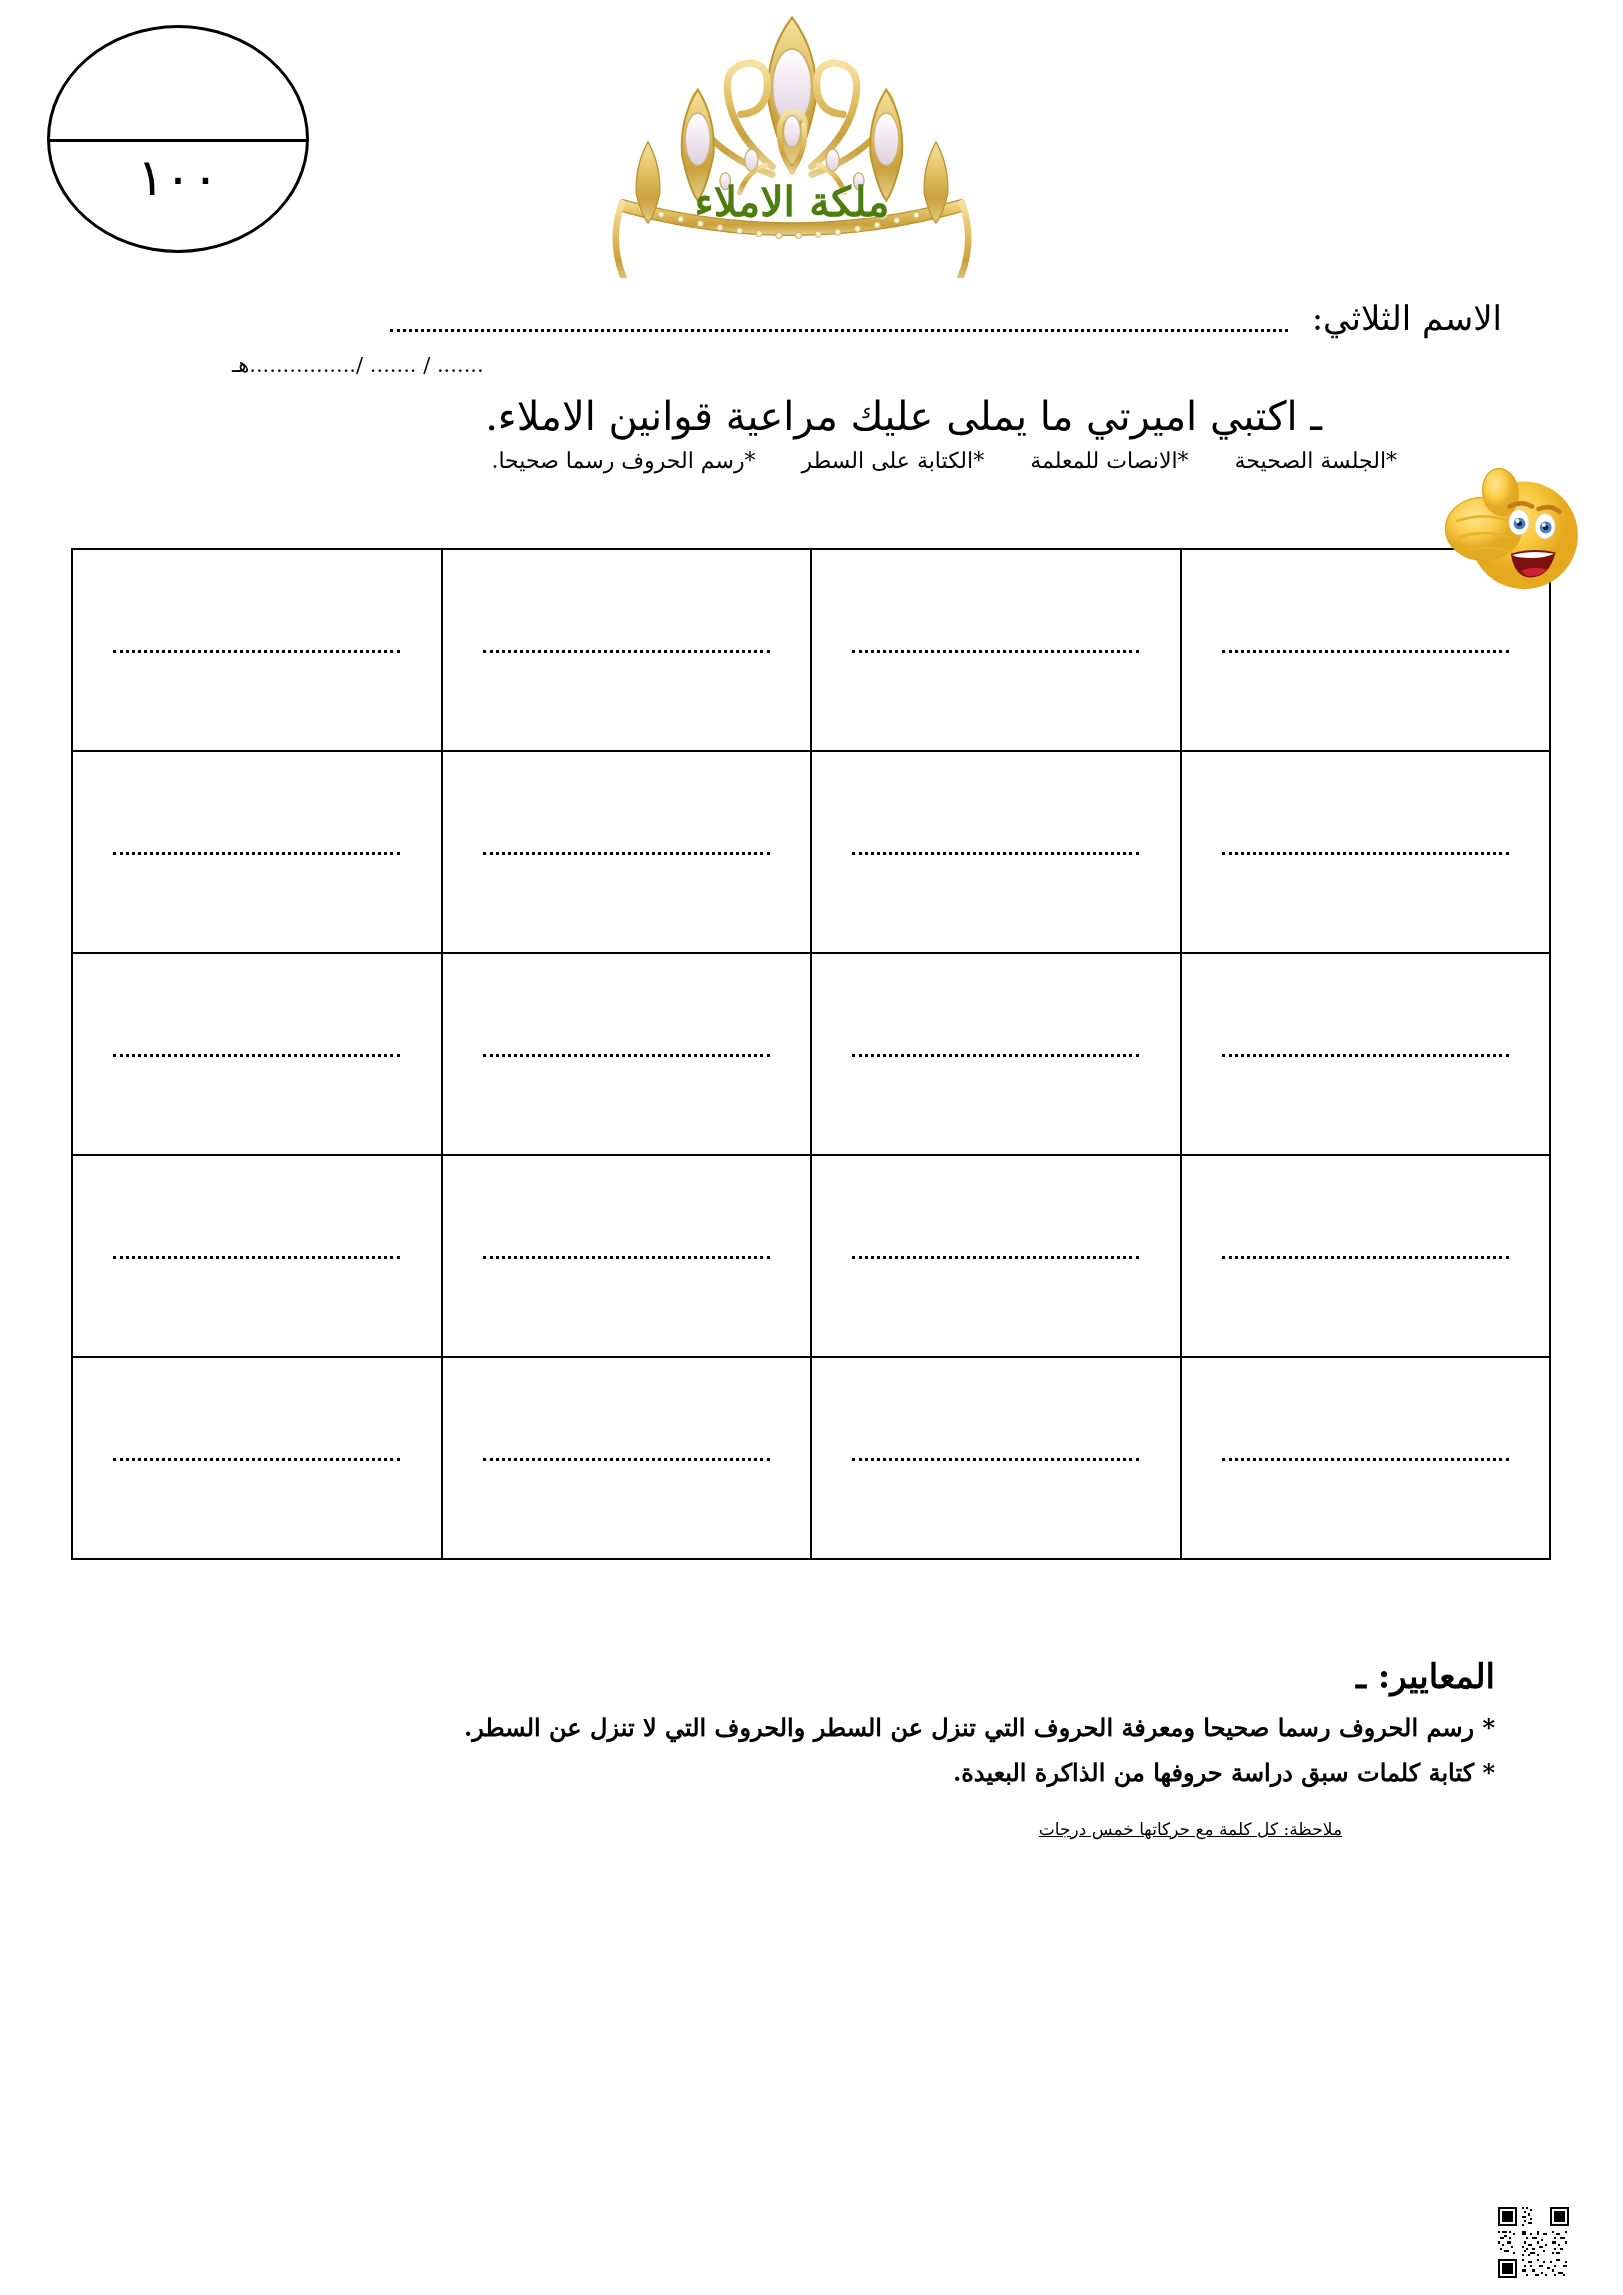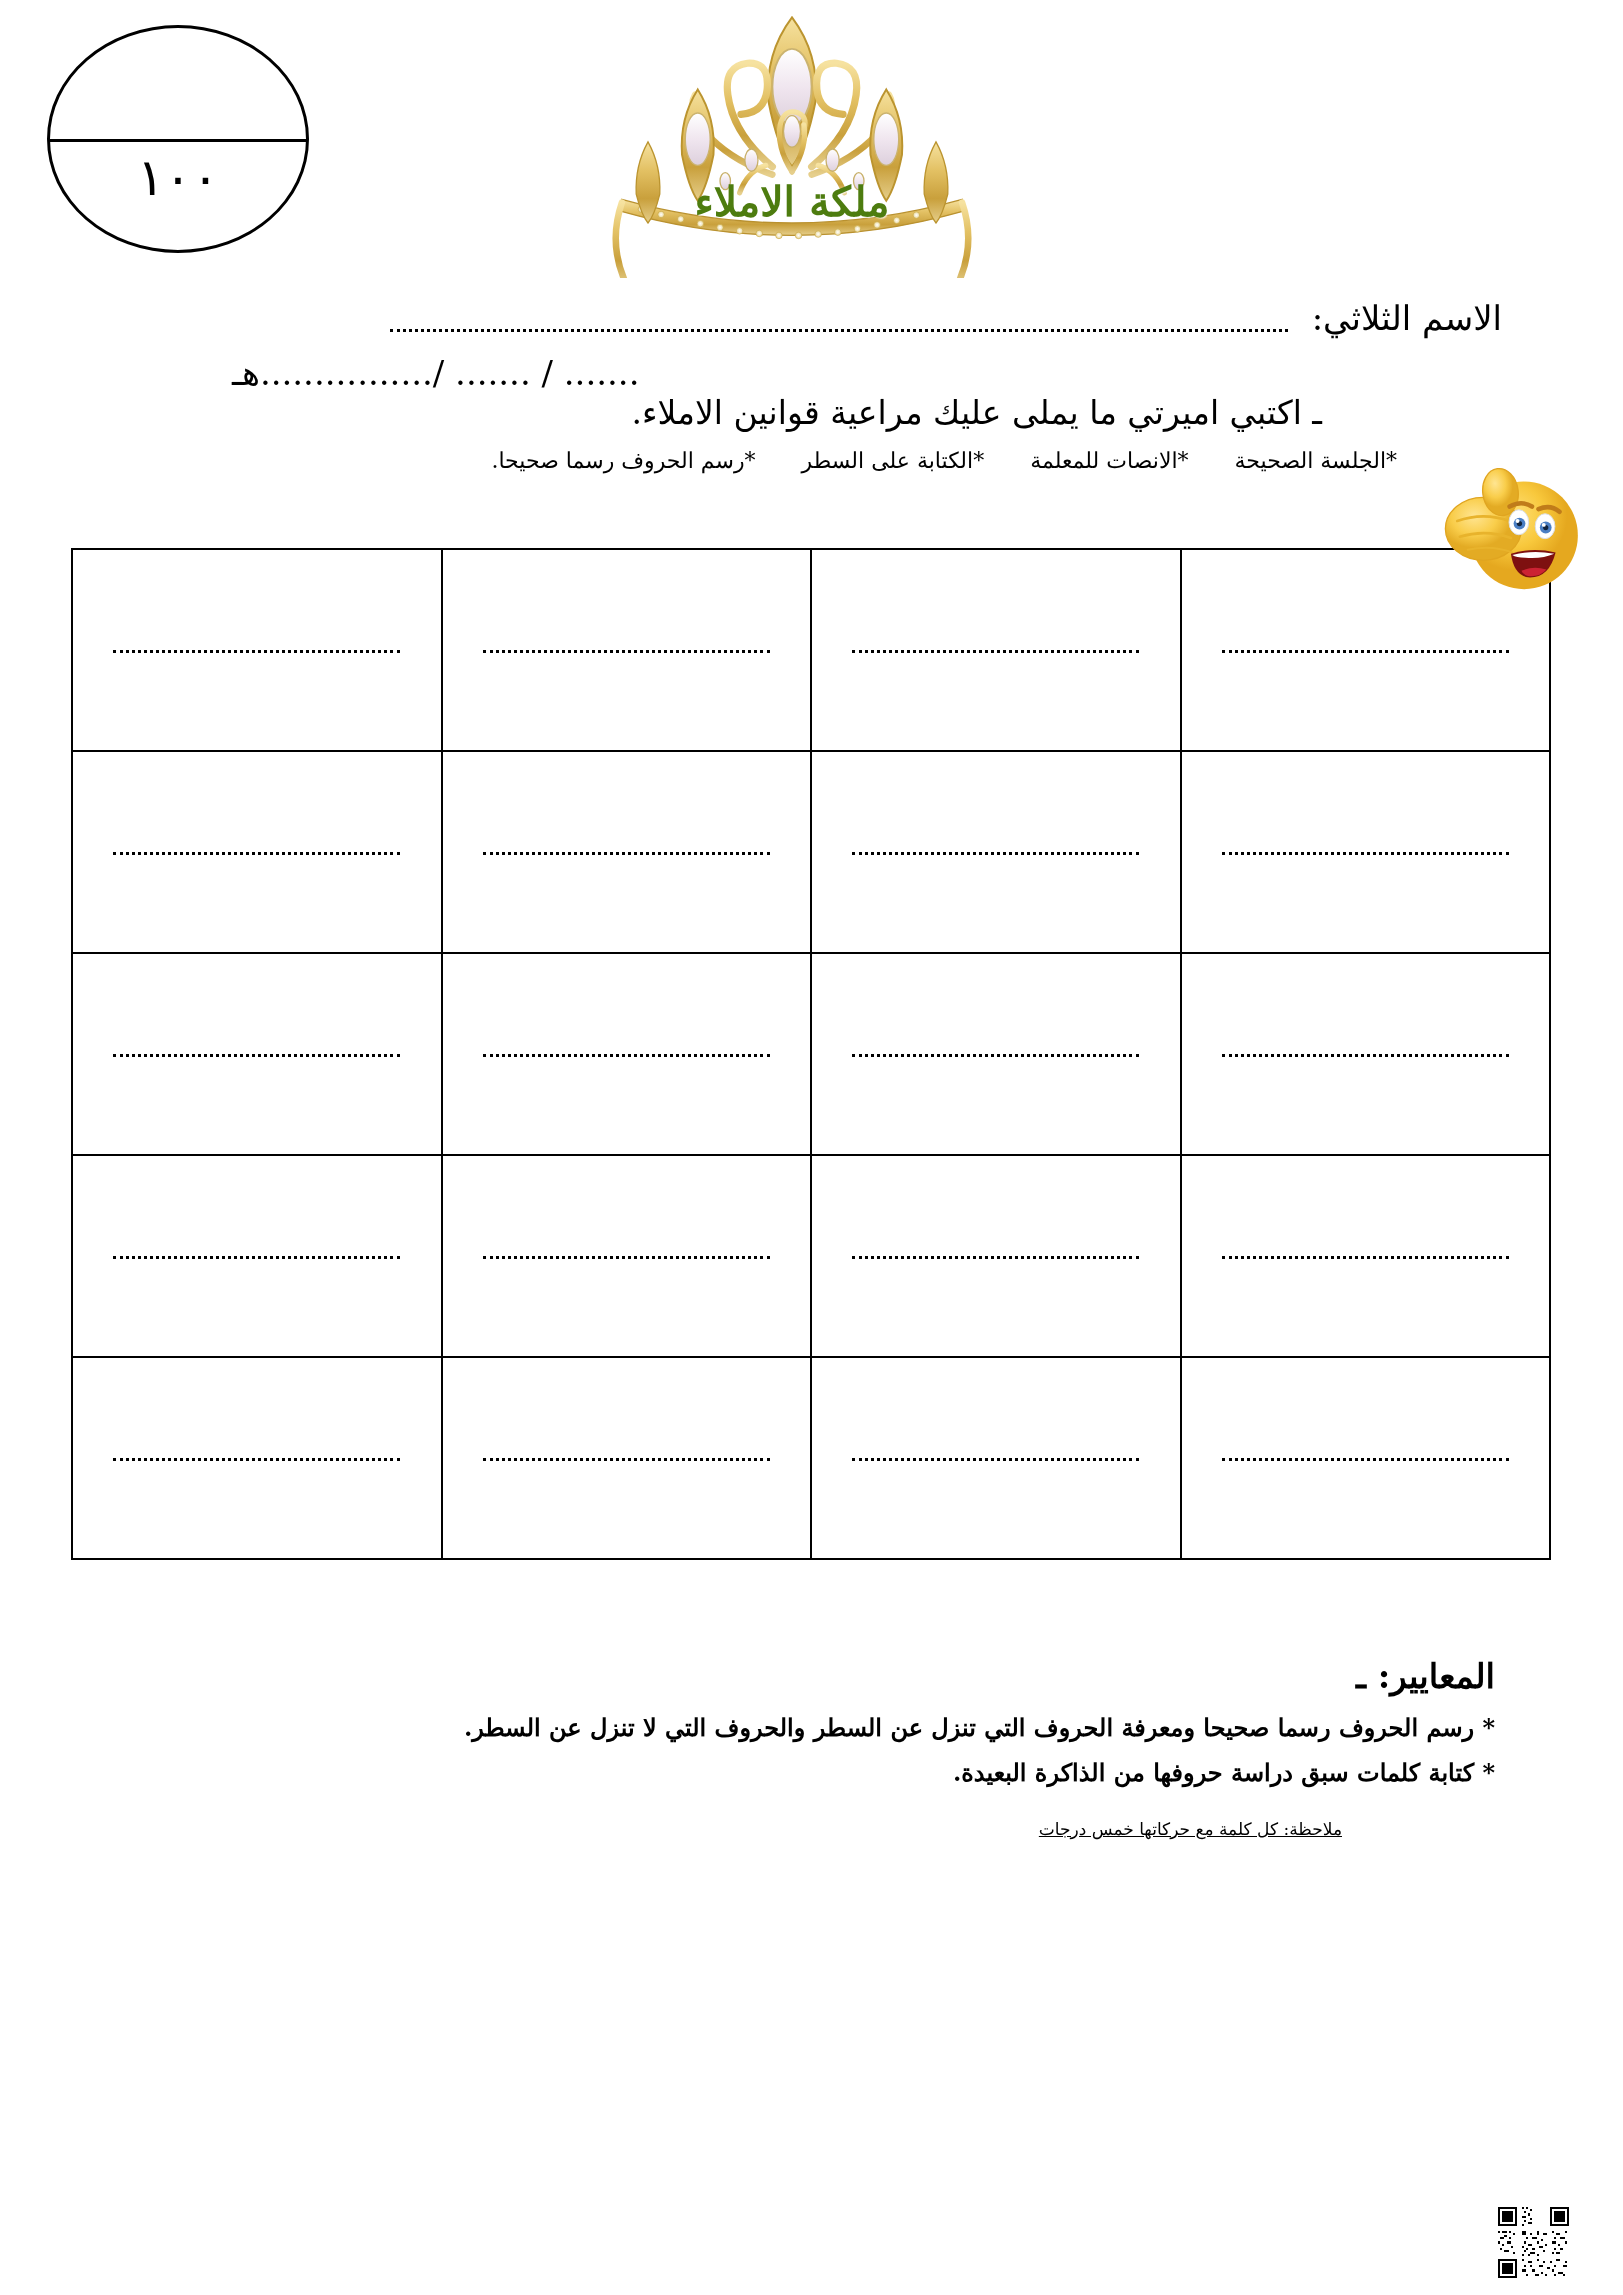--- a/index.html
+++ b/index.html
@@ -81,31 +81,31 @@
     border-bottom: 3.3px dotted #000;
     height: 9.2px;
     align-self: flex-end;
     margin-bottom: 6.5px;
   }
 
   .date-row {
     position: absolute;
     left: 232px; top: 353px;
     direction: rtl;
-    font-size: 34px;
+    font-size: 21px;
     font-family: "DejaVu Serif", "Liberation Serif", serif;
     white-space: nowrap;
     letter-spacing: 0.7px;
   }
 
   .instruction-line {
     position: absolute;
     right: 301px; top: 393px;
     direction: rtl;
-    font-size: 33px;
+    font-size: 40px;
     font-family: "DejaVu Serif", "Liberation Serif", serif;
     white-space: nowrap;
   }
 
   .rules-line {
     position: absolute;
     right: 226px; top: 448px;
     direction: rtl;
     font-size: 22px;
     font-family: "DejaVu Serif", "Liberation Serif", serif;

